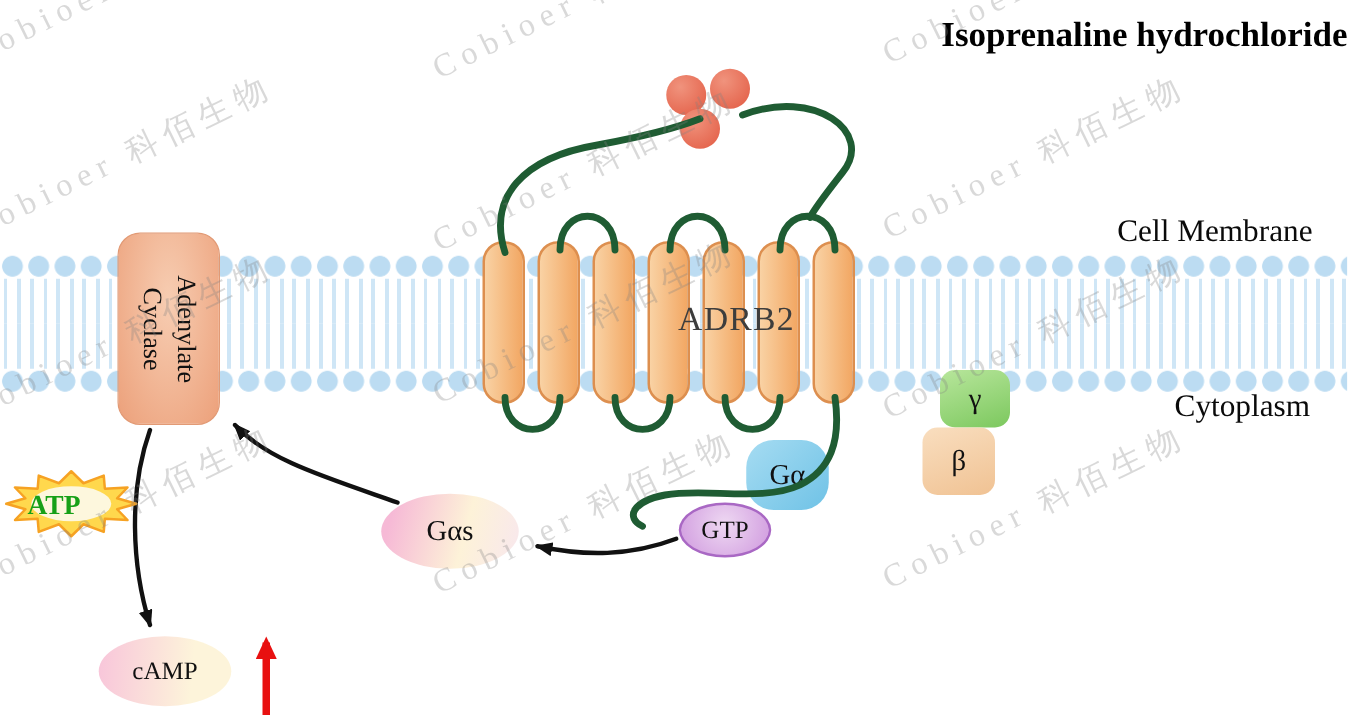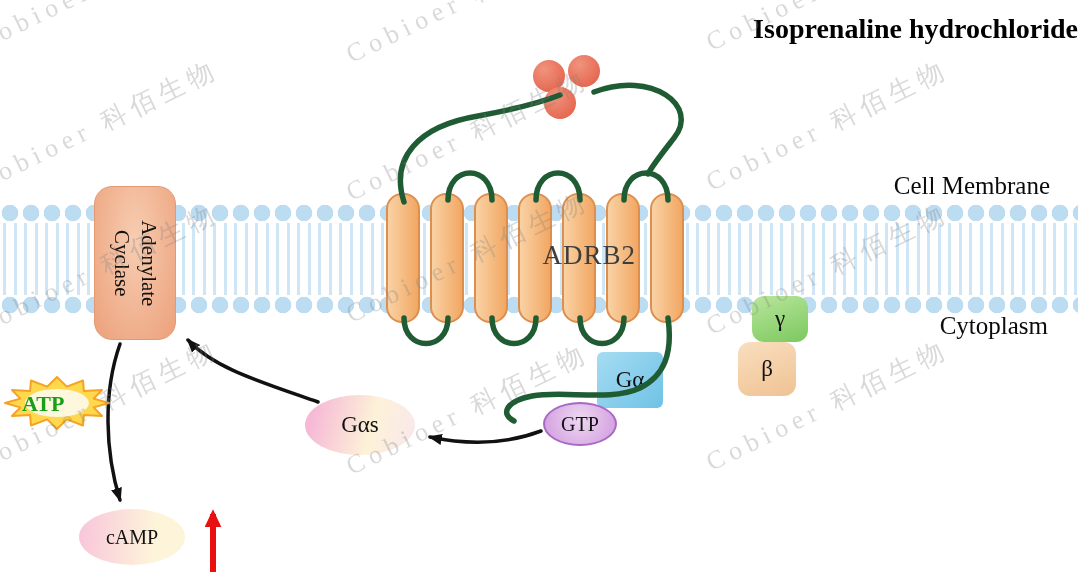--- a/index.html
+++ b/index.html
@@ -32,21 +32,21 @@
   .ac-rot { transform:rotate(90deg); text-align:center; font-size:21px; line-height:1.3;
             color:#111; white-space:nowrap; }
 
   
   .ligand { position:absolute; width:32px; height:32px; border-radius:50%;
             background:radial-gradient(circle at 35% 30%, #f0937d, #e25a42); z-index:12; }
 
   
   .blob { position:absolute; z-index:12; display:flex; align-items:center; justify-content:center;
           color:#111; }
-  .galpha { left:597px; top:352px; width:66px; height:56px; border-radius:6px; font-size:23px;
+  .galpha { left:597px; top:352px; width:66px; height:56px; border-radius:22px; font-size:23px;
             background:linear-gradient(135deg,#a6dcf2,#6fc2e6); }
   .gtp { left:543px; top:402px; width:74px; height:44px; border-radius:50%; font-size:20px; z-index:13;
          box-sizing:border-box; border:2px solid #a968c4;
          background:radial-gradient(circle at 50% 38%,#eed8f2,#cf98de); }
   .gas { left:305px; top:395px; width:110px; height:60px; border-radius:50%; font-size:23px;
          background:linear-gradient(105deg,#f6b9d6 10%,#fdf2d8 60%,#f8e7ee); }
   .gamma { left:752px; top:296px; width:56px; height:46px; border-radius:12px; font-size:23px;
            background:linear-gradient(160deg,#b8e69c,#7cc85e); }
   .beta { left:738px; top:342px; width:58px; height:54px; border-radius:12px; font-size:23px;
           background:linear-gradient(160deg,#f9debf,#f0c293); }

